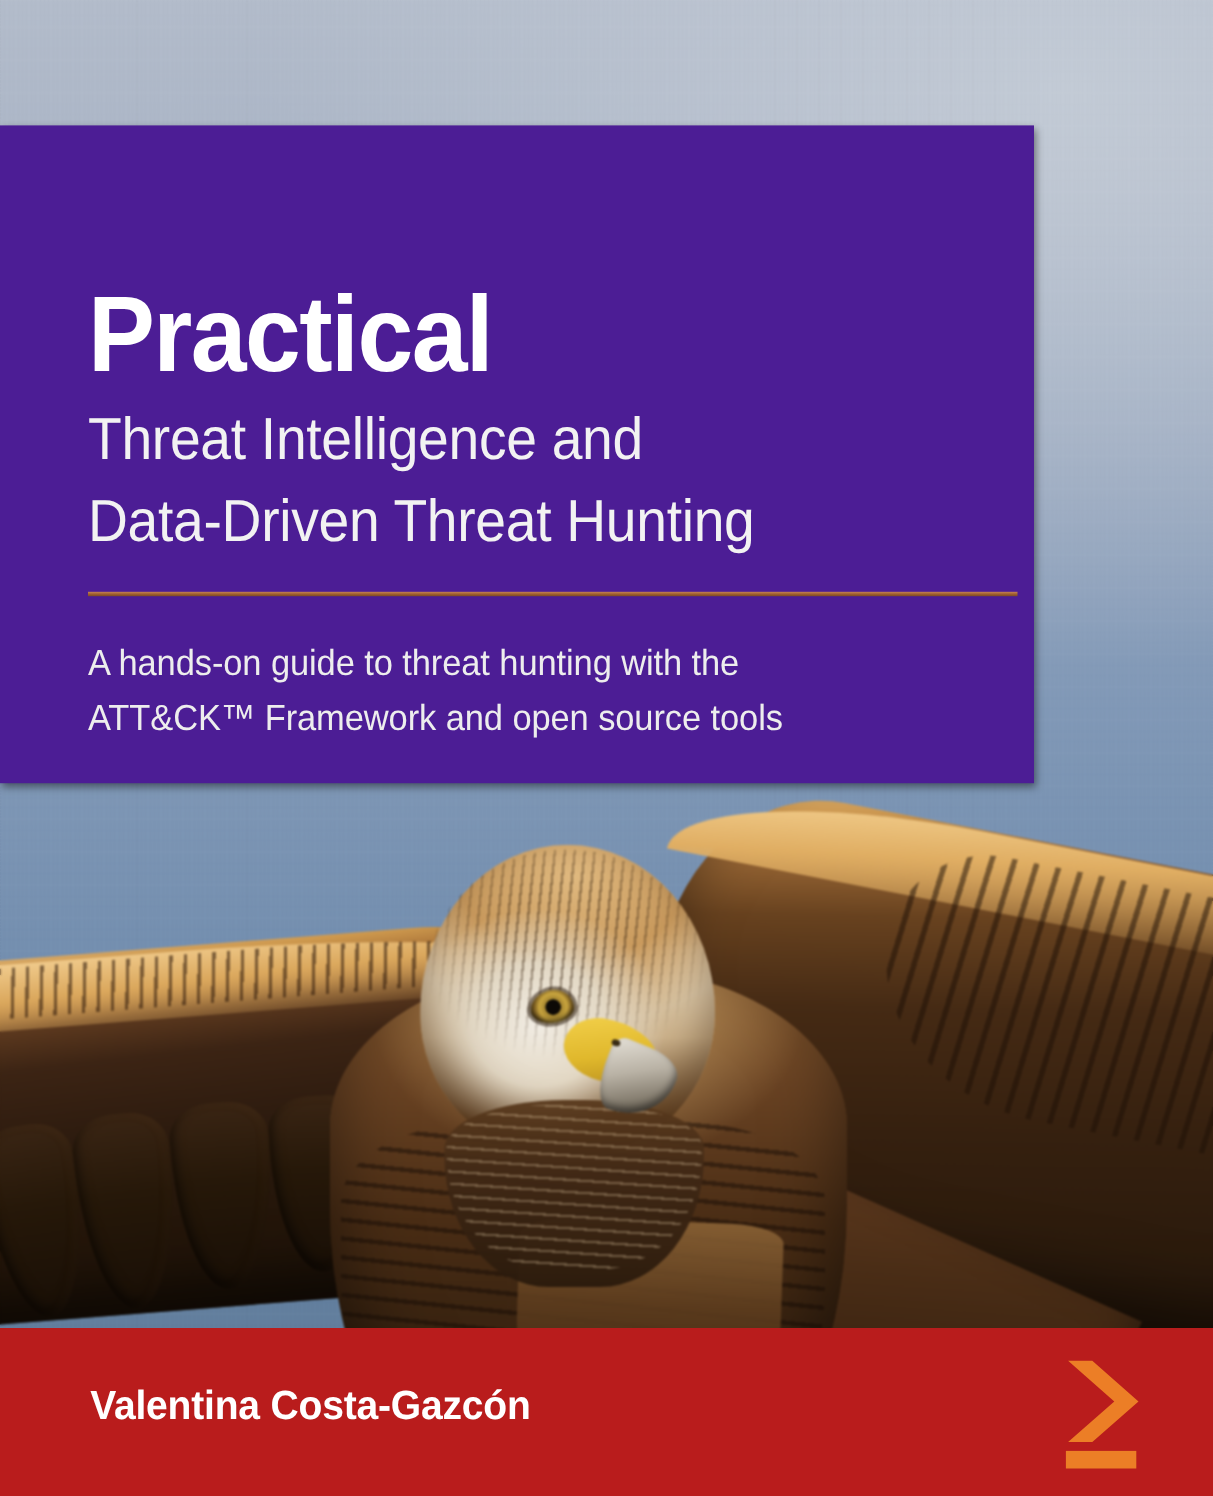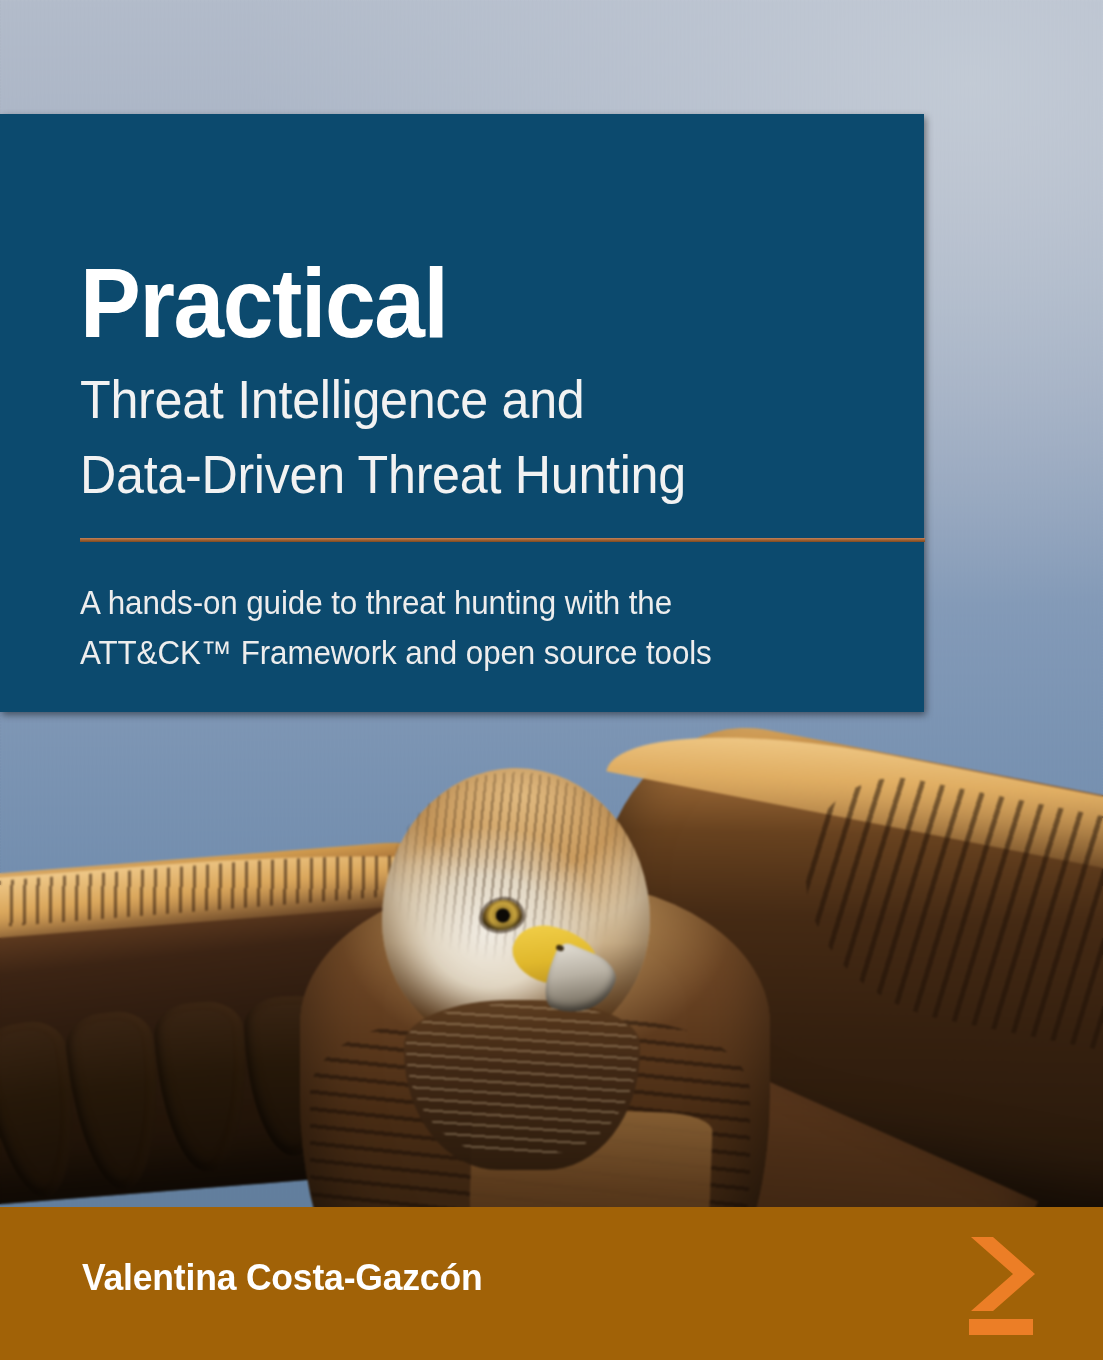--- a/index.html
+++ b/index.html
@@ -257,22 +257,23 @@
     pointer-events: none;
     backdrop-filter: blur(1.2px);
     -webkit-backdrop-filter: blur(1.2px);
   }
 
   
   .title-panel {
     position: absolute;
     left: 0; top: 114px;
     width: 924px; height: 598px;
-    background: #0c4a6e;
+    background: #4c1d95;
     box-shadow: 2px 3px 7px rgba(0,0,0,.45);
+    padding-left: 16px;
   }
   .title-inner {
     position: absolute;
     left: 80px; right: 70px; top: 0; bottom: 0;
   }
   .title-main {
     position: absolute;
     left: 0; top: 140px;
     color: #ffffff;
     font-size: 98px;
@@ -312,21 +313,21 @@
     transform: scaleX(.95);
     transform-origin: left top;
     white-space: nowrap;
   }
 
   
   .bottom-bar {
     position: absolute;
     left: 0; bottom: 0;
     width: 1103px; height: 153px;
-    background: #a16207;
+    background: #b91c1c;
   }
   .author {
     position: absolute;
     left: 82px; top: 50px;
     color: #ffffff;
     font-size: 37px;
     font-weight: 600;
     letter-spacing: -.2px;
     transform: scaleX(.96);
     transform-origin: left top;

